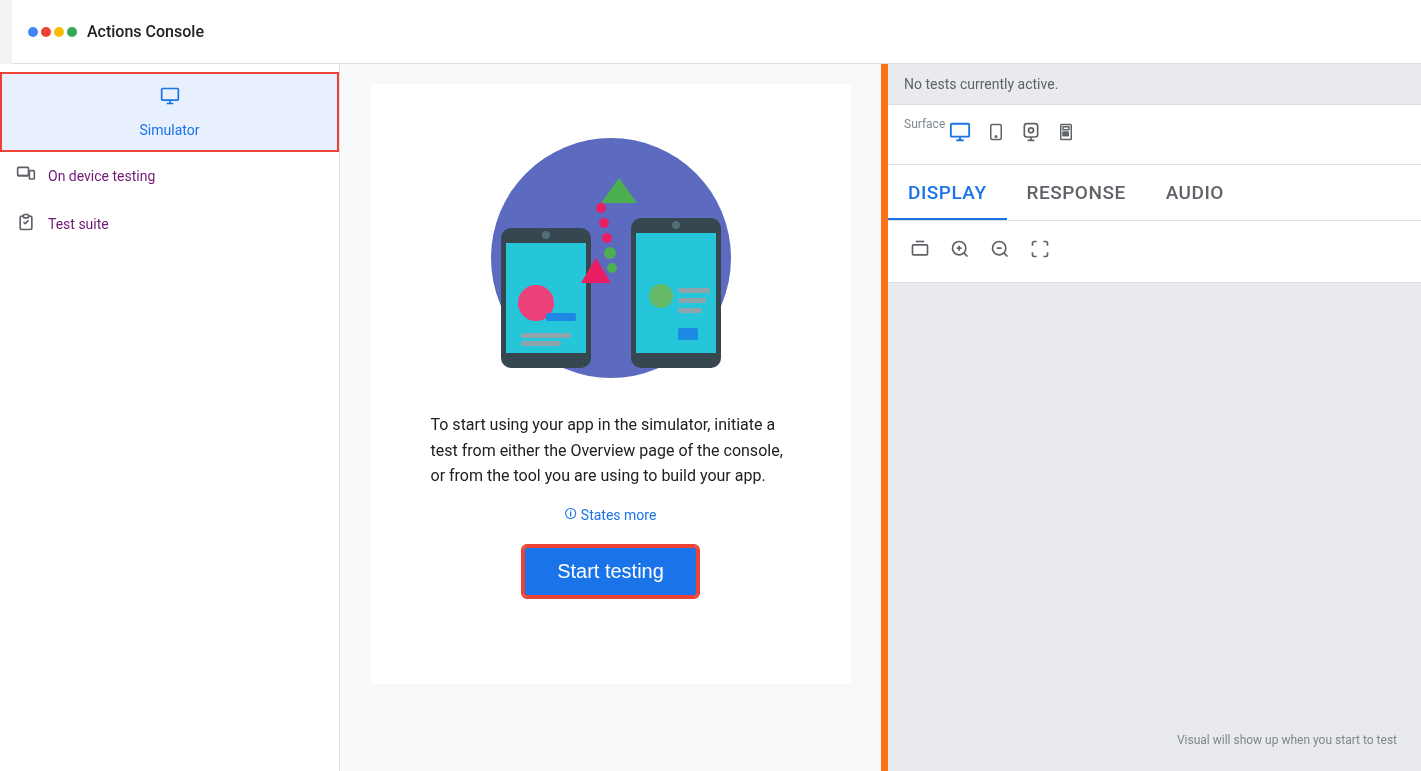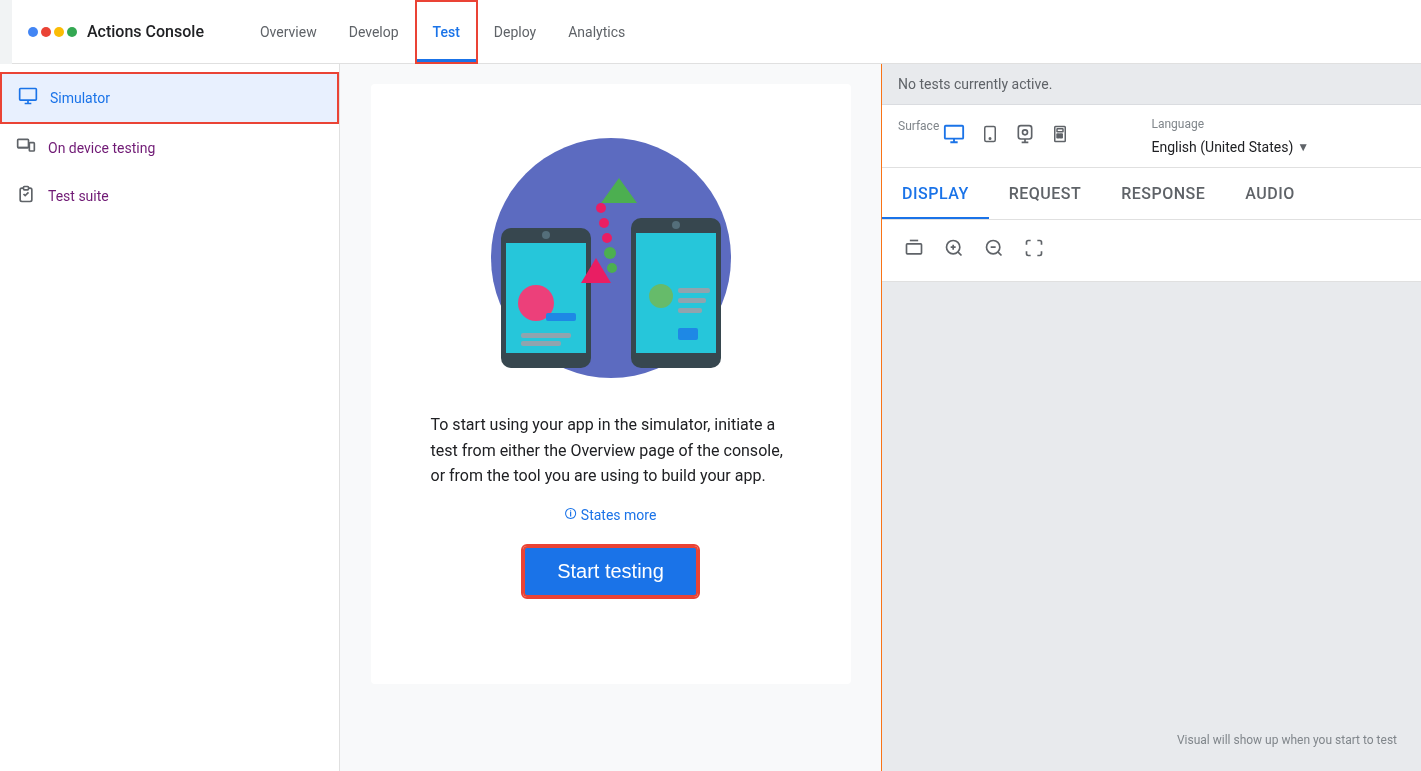--- a/index.html
+++ b/index.html
@@ -49,20 +49,21 @@
       flex-shrink: 0; padding: 8px 0;
     }
     .sidebar-item {
       display: flex; align-items: center; gap: 12px;
       padding: 12px 16px; cursor: pointer; color: #701a75; font-size: 14px;
       position: relative;
     }
     .sidebar-item.active {
       background: #e8f0fe; color: #1a73e8;
       border: 2px solid #ea4335;
+      flex-direction: column;
     }
     .sidebar-item.active .sidebar-icon { color: #1a73e8; }
     .sidebar-icon { font-size: 18px; color: #5f6368; flex-shrink: 0; }
 
     
     .main-content {
       flex: 1; overflow-y: auto; background: #f8f9fa;
       display: flex; flex-direction: column; align-items: center;
       padding: 20px;
     }
@@ -87,21 +88,21 @@
     .learn-more-icon { font-size: 12px; }
     .start-testing-btn {
       background: #1a73e8; color: #fff; border: none; border-radius: 4px;
       padding: 12px 32px; font-size: 20px; font-weight: 500; cursor: pointer;
       border: 2px solid #ea4335; outline: 2px solid #ea4335;
     }
 
     
     .right-panel {
       width: 540px; flex-shrink: 0; background: #f1f3f4;
-      border-left: 1px solid #f97316; display: flex; flex-direction: column;
+      border-left: 7px solid #f97316; display: flex; flex-direction: column;
     }
     .no-tests-bar {
       background: #e8eaed; padding: 12px 16px; font-size: 14px; color: #5f6368;
       border-bottom: 1px solid #dadce0;
     }
     .surface-lang-row {
       display: flex; align-items: center; padding: 12px 16px; background: #fff;
       border-bottom: 1px solid #e0e0e0; gap: 0;
     }
     .surface-label, .lang-label {
@@ -117,21 +118,21 @@
     .surface-icon-btn.active { color: #1a73e8; }
     .lang-select-wrapper { display: flex; align-items: center; gap: 4px; cursor: pointer; }
     .lang-select-text { font-size: 14px; color: #202124; }
     .lang-dropdown-icon { font-size: 12px; color: #5f6368; }
 
     
     .display-tabs {
       display: flex; background: #fff; border-bottom: 1px solid #e0e0e0;
     }
     .display-tab {
-      padding: 16px 20px; font-size: 16px; font-weight: 500; cursor: pointer;
+      padding: 16px 20px; font-size: 19px; font-weight: 500; cursor: pointer;
       color: #5f6368; position: relative; letter-spacing: 0.5px;
     }
     .display-tab.active { color: #1a73e8; }
     .display-tab.active::after {
       content: ''; position: absolute; bottom: 0; left: 0; right: 0; height: 2px;
       background: #1a73e8;
     }
 
     
     .display-toolbar {
@@ -155,27 +156,20 @@
 
 <nav class="topnav">
   <div class="topnav-logo">
     <div class="google-dots">
       <div class="dot dot-blue"></div>
       <div class="dot dot-red"></div>
       <div class="dot dot-yellow"></div>
       <div class="dot dot-green"></div>
     </div>
     <span class="topnav-title">Actions Console</span>
-  </div>
-  <div class="topnav-links">
-    <a class="nav-link">Overview</a>
-    <a class="nav-link">Develop</a>
-    <a class="nav-link active-outlined active">Test</a>
-    <a class="nav-link">Deploy</a>
-    <a class="nav-link">Analytics</a>
   </div>
 </nav>
 
 <div class="app-body">
 
   <aside class="sidebar">
     <div class="sidebar-item active">
       <span class="sidebar-icon">
         <svg width="20" height="20" viewBox="0 0 24 24" fill="none" stroke="currentColor" stroke-width="2">
           <rect x="2" y="3" width="20" height="14" rx="1"></rect>
@@ -294,32 +288,24 @@
               <rect x="8" y="5" width="8" height="4" rx="0.5"></rect>
               <rect x="8" y="12" width="3" height="2" rx="0.3"></rect>
               <rect x="12" y="12" width="3" height="2" rx="0.3"></rect>
               <rect x="8" y="15" width="3" height="2" rx="0.3"></rect>
               <rect x="12" y="15" width="3" height="2" rx="0.3"></rect>
             </svg>
           </button>
         </div>
       </div>
 
-      <div class="lang-section">
-        <div class="lang-label">Language</div>
-        <div class="lang-select-wrapper">
-          <span class="lang-select-text">English (United States)</span>
-          <span class="lang-dropdown-icon">▼</span>
-        </div>
-      </div>
     </div>
 
     <div class="display-tabs">
       <div class="display-tab active">DISPLAY</div>
-      <div class="display-tab">REQUEST</div>
       <div class="display-tab">RESPONSE</div>
       <div class="display-tab">AUDIO</div>
     </div>
 
     <div class="display-toolbar">
       <button class="toolbar-icon-btn" title="Fit to screen">
         <svg width="20" height="20" viewBox="0 0 24 24" fill="none" stroke="currentColor" stroke-width="2">
           <rect x="3" y="7" width="18" height="12" rx="1"></rect>
           <path d="M7 3h10"></path>
         </svg>

